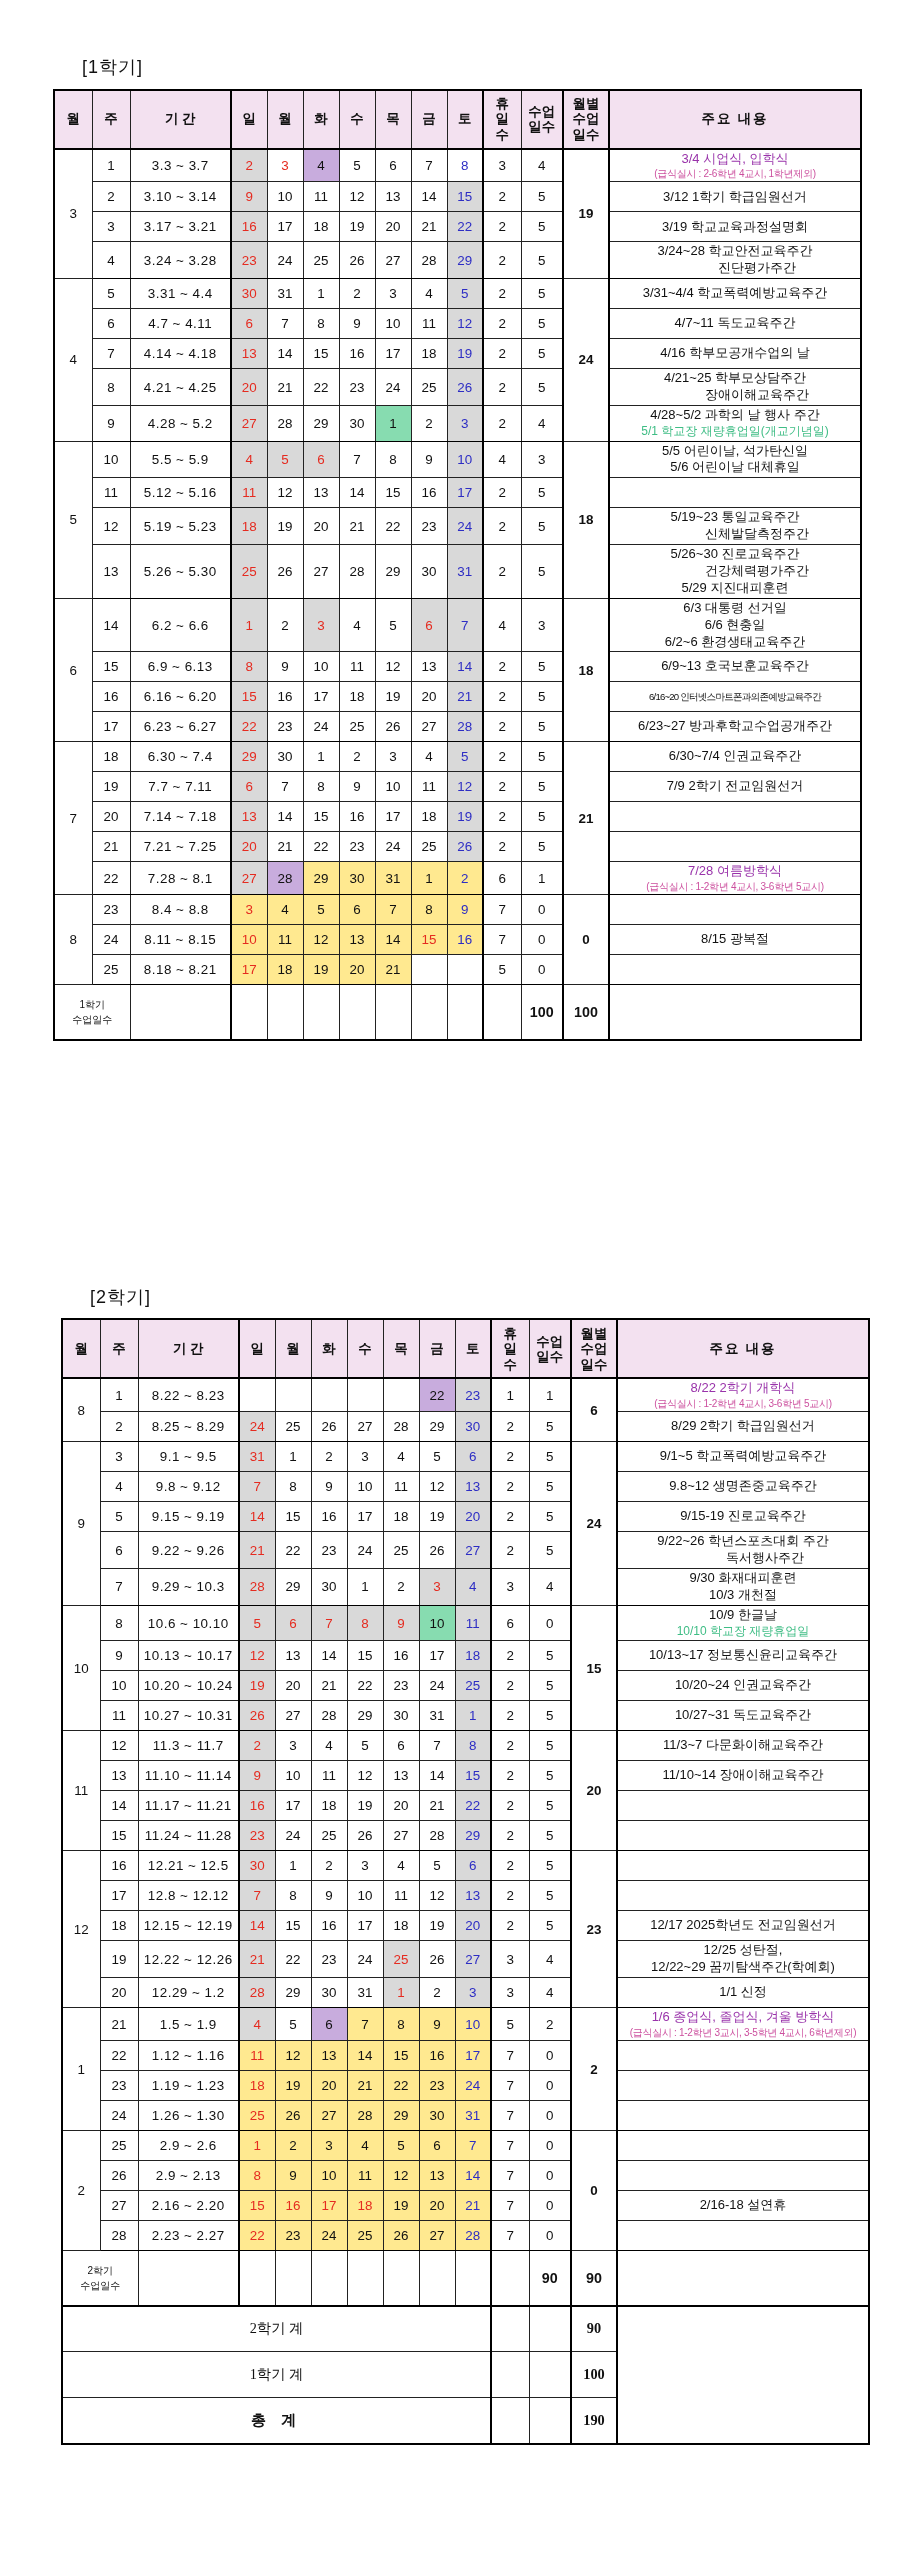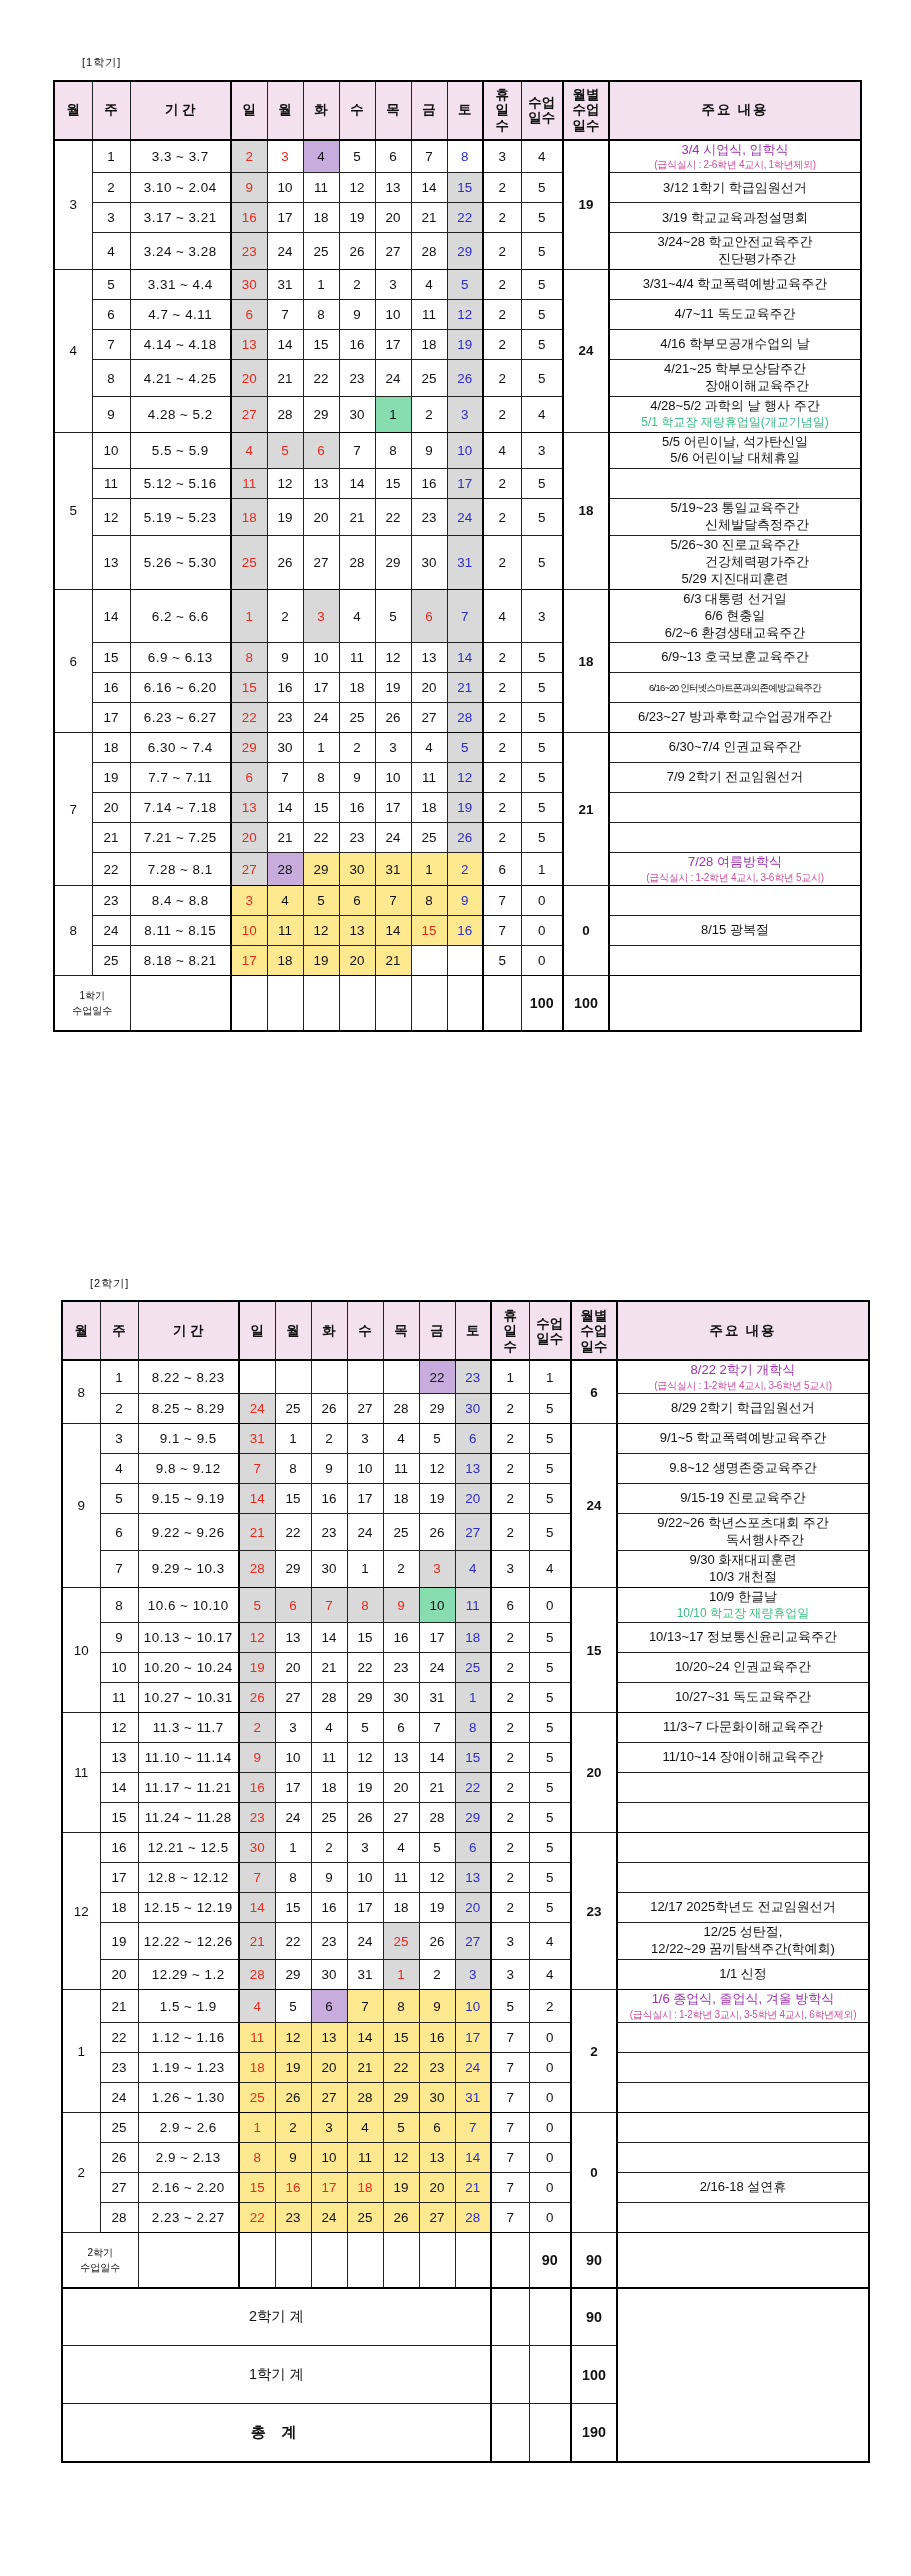--- a/index.html
+++ b/index.html
@@ -1,18 +1,18 @@
 <!DOCTYPE html>
 <html><head>
 <meta charset="utf-8">
 <style>
   html,body{margin:0;padding:0;background:#fff;}
   body{width:912px;font-family:"Liberation Sans","DejaVu Sans",sans-serif;color:#111;}
   .page{padding:55px 23px 57px 53px;}
-  .sem-label{font-size:11px;margin:0 0 9.6px 29px;letter-spacing:1px;}
+  .sem-label{font-size:18px;margin:0 0 9.6px 29px;letter-spacing:1px;}
   .gap{margin-top:244px;margin-left:8px;}
   table.cal{border-collapse:collapse;table-layout:fixed;width:809px;border:2.4px solid #000;}
   table.cal th,table.cal td{border:1px solid #222;text-align:center;padding:1px 1px;font-size:13.4px;overflow:hidden;}
   table.cal thead th{background:#f3e1f0;font-weight:bold;height:55px;border-bottom:2.4px solid #000;}
   .stackhdr{white-space:pre-line;font-size:11.5px;line-height:1.15;}
   .notes-hdr{font-size:13.4px;letter-spacing:1.9px;}
   tbody tr{height:30px;}
   td.month-cell{font-size:13.4px;}
   td.week-cell{font-size:12.4px;}
   td.period-cell{font-size:12.4px;letter-spacing:0.5px;}
@@ -30,21 +30,21 @@
   td.notes{text-align:left;padding:1.9px 1.9px 1.9px 3.8px;border-radius:15px;}
   .note{font-size:13px;line-height:1.3;white-space:nowrap;}
   .note-pu{color:#9933aa;font-size:13px;}
   .note-mg{color:#cc4f9e;font-size:10px;letter-spacing:-0.3px;}
   .note-gn{color:#3fbd85;font-size:12px;}
   .note-in{padding-left:44px;}
   .note-sm{font-size:9.6px;letter-spacing:-0.8px;}
   tr.footer{height:55px;}
   tr.footer td.flabel{white-space:pre-line;font-size:10px;line-height:1.5;}
   tr.footer td.num,tr.footer td.monthly{font-weight:bold;font-size:14.3px;}
-  tr.summary{height:58px;}
+  tr.summary{height:46px;font-family:Liberation Serif, serif;}
   tr.summary-first td{border-top:2.4px solid #000;}
   tr.summary td.slabel{font-size:14.3px;}
   tr.summary td.monthly{font-size:14.3px;}
   tr.grand td.slabel{font-weight:bold;font-size:15px;letter-spacing:5.7px;}
 </style>
 </head>
 <body>
 
 <div class="page">
   <section>
@@ -105,21 +105,21 @@
               <td class="num thick-l">3</td>
               <td class="num">4</td>
               <td class="monthly thick-l" rowspan="4">19</td>
               <td class="notes thick-l">
                 <div class="note note-pu">3/4 시업식, 입학식</div>
                 <div class="note note-mg">(급식실시 : 2-6학년 4교시, 1학년제외)</div>
               </td>
             </tr>
             <tr>
               <td class="week-cell">2</td>
-              <td class="period-cell">3.10 ~ 2.04</td>
+              <td class="period-cell">3.10 ~ 3.14</td>
               <td class="day thick-l t-r bg-g">9</td>
               <td class="day">10</td>
               <td class="day">11</td>
               <td class="day">12</td>
               <td class="day">13</td>
               <td class="day">14</td>
               <td class="day t-b bg-g">15</td>
               <td class="num thick-l">2</td>
               <td class="num">5</td>
               <td class="notes thick-l">

